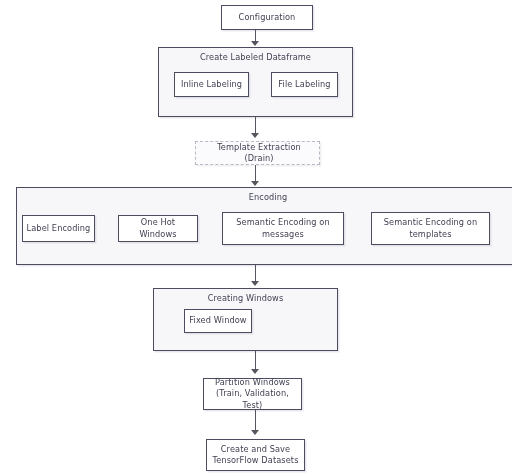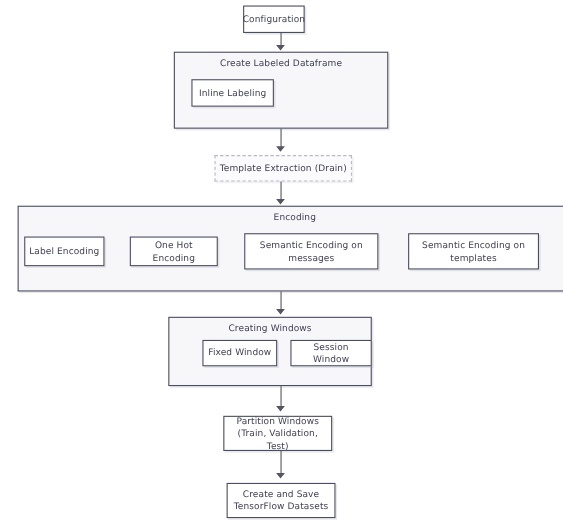--- a/index.html
+++ b/index.html
@@ -79,73 +79,73 @@
     border-left: 4.2px solid transparent;
     border-right: 4.2px solid transparent;
     border-top: 5.6px solid #55555f;
   }
 </style>
 </head>
 <body>
 
 <div id="canvas">
 
-  <div class="node" style="left:221px; top:5px; width:56px; height:25px;">
+  <div class="node" style="left:221px; top:5px; width:92px; height:25px;">
     <span class="lines">Configuration</span>
   </div>
 
   <div class="edge" style="left:254.5px; top:30px; height:13px;"></div>
   <div class="arrow" style="left:251.2px; top:41px;"></div>
 
   <div class="cluster" style="left:158px; top:47px; width:195px; height:70px;">
     <div class="cluster-label">Create Labeled Dataframe</div>
   </div>
   <div class="node" style="left:174px; top:72px; width:75px; height:25px;">
     <span class="lines">Inline Labeling</span>
   </div>
+  <div class="node" style="left:271px; top:72px; width:67px; height:25px;">
+    <span class="lines">File Labeling</span>
+  </div>
 
   <div class="edge" style="left:254.5px; top:117px; height:18px;"></div>
   <div class="arrow" style="left:251.2px; top:133px;"></div>
 
-  <div class="node dashed" style="left:195px; top:141px; width:125px; height:24px;">
+  <div class="node dashed" style="left:195px; top:141px; width:125px; height:24px;padding-left:6px;">
     <span class="lines">Template Extraction (Drain)</span>
   </div>
 
   <div class="edge" style="left:254.5px; top:165px; height:18px;"></div>
   <div class="arrow" style="left:251.2px; top:181px;"></div>
 
   <div class="cluster" style="left:4px; top:187px; width:504px; height:78px;margin-left:12px;">
     <div class="cluster-label">Encoding</div>
   </div>
   <div class="node" style="left:22px; top:215px; width:73px; height:27px;">
     <span class="lines">Label Encoding</span>
   </div>
   <div class="node" style="left:118px; top:215px; width:80px; height:27px;">
-    <span class="lines">One Hot Encoding</span>
+    <span class="lines">One Hot Windows</span>
   </div>
   <div class="node" style="left:222px; top:212px; width:122px; height:33px;">
     <span class="lines">Semantic Encoding on
 messages</span>
   </div>
   <div class="node" style="left:371px; top:212px; width:119px; height:33px;">
     <span class="lines">Semantic Encoding on
 templates</span>
   </div>
 
   <div class="edge" style="left:254.5px; top:265px; height:18px;"></div>
   <div class="arrow" style="left:251.2px; top:281px;"></div>
 
   <div class="cluster" style="left:153px; top:288px; width:185px; height:63px;">
     <div class="cluster-label">Creating Windows</div>
   </div>
   <div class="node" style="left:184px; top:309px; width:68px; height:24px;">
     <span class="lines">Fixed Window</span>
-  </div>
-  <div class="node" style="left:264px; top:309px; width:74px; height:24px;">
-    <span class="lines">Session Window</span>
   </div>
 
   <div class="edge" style="left:254.5px; top:351px; height:20px;"></div>
   <div class="arrow" style="left:251.2px; top:369px;"></div>
 
   <div class="node" style="left:203px; top:378px; width:99px; height:32px;">
     <span class="lines">Partition Windows
 (Train, Validation, Test)</span>
   </div>
 

